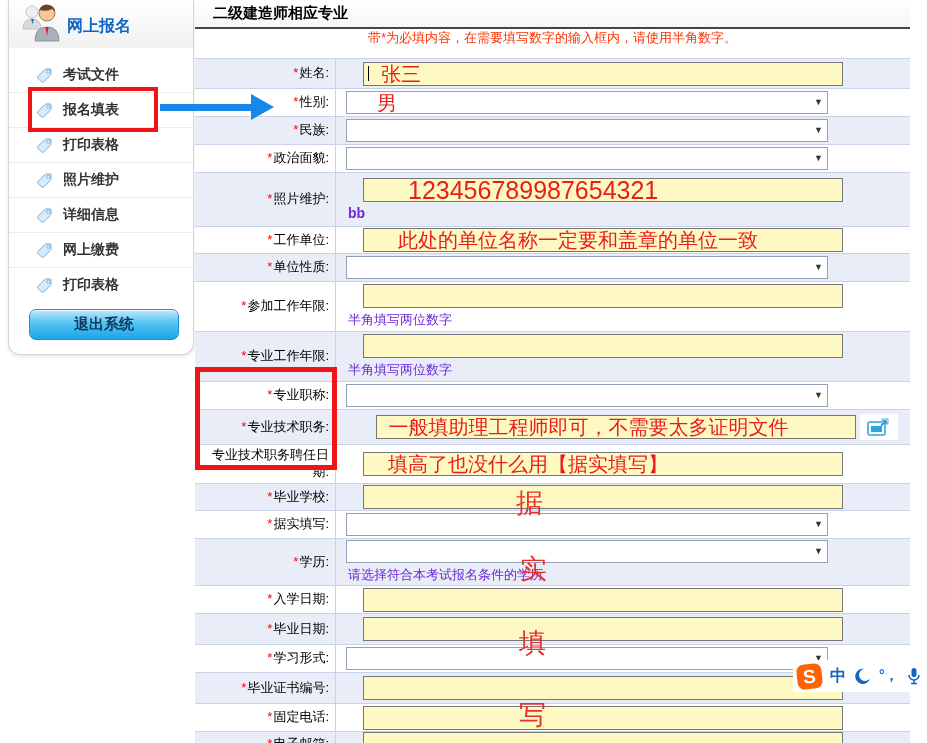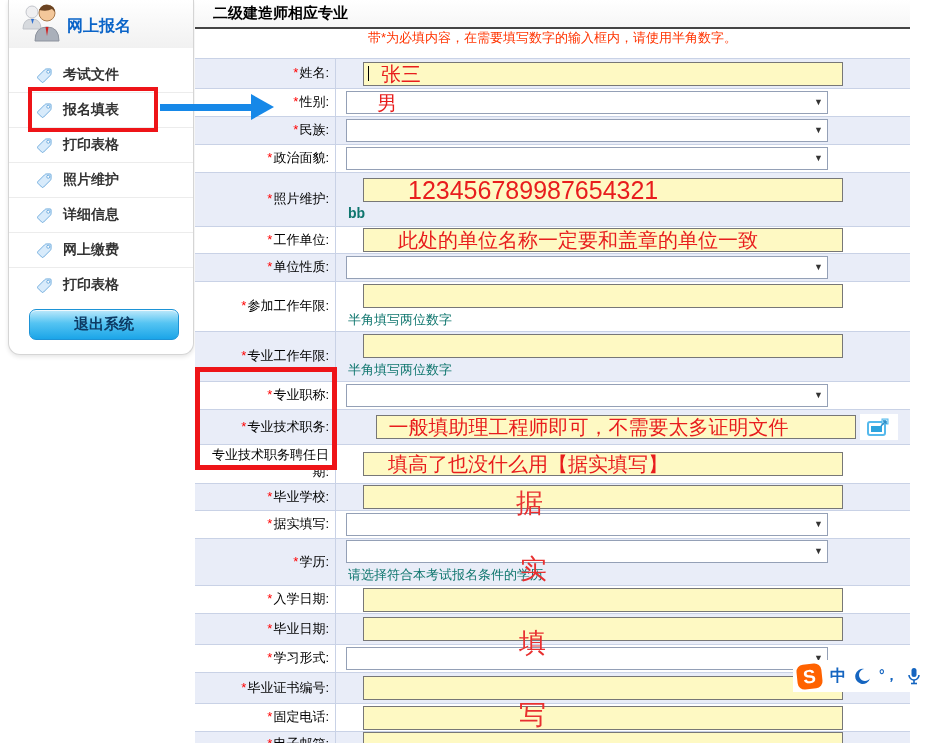--- a/index.html
+++ b/index.html
@@ -50,21 +50,21 @@
     display:flex;align-items:center;overflow:hidden;flex:none;}
   .tinput.tall{height:22px;}
   .tselect{margin-left:10px;width:480px;height:21px;background:#fff;border:1px solid #94a0b6;
     display:flex;align-items:center;overflow:hidden;flex:none;position:relative;}
   .sel-arrow{position:absolute;right:4px;top:5px;font-size:9px;color:#333;}
   .ann{color:#e81d1d;font-size:20px;line-height:1;white-space:nowrap;}
   .pl12{padding-left:12px}.pl24{padding-left:24px}.pl28{padding-left:12px}
   .pl30{padding-left:30px}.pl34{padding-left:34px}.pl44{padding-left:44px}
   .ann.big{font-size:25px;}
   .caret{width:1px;height:15px;background:#000;margin-left:4px;flex:none;}
-  .hint{color:#0f766e;font-size:13px;margin-left:12px;margin-top:3px;white-space:nowrap;}
+  .hint{color:#6d28d9;font-size:13px;margin-left:12px;margin-top:3px;white-space:nowrap;}
   .hint.bold{font-weight:bold;font-size:14px;}
   .form-redbox{position:absolute;left:0px;top:367px;width:142px;height:103px;
     border:5px solid #ee1418;box-sizing:border-box;z-index:7;}
   .vchar{position:absolute;color:#e83030;font-size:27px;line-height:1;z-index:7;}
   .icon-box{width:38px;height:26px;background:#fff;margin-left:4px;display:flex;
     align-items:center;justify-content:center;flex:none;cursor:pointer;}
   
   .ime-bar{position:absolute;left:598px;top:660px;height:32px;background:#fff;z-index:8;
     display:flex;align-items:center;gap:8px;padding:0 4px;}
   .ime-logo{width:25px;height:25px;background:#ff6200;border-radius:7px;color:#fff;

